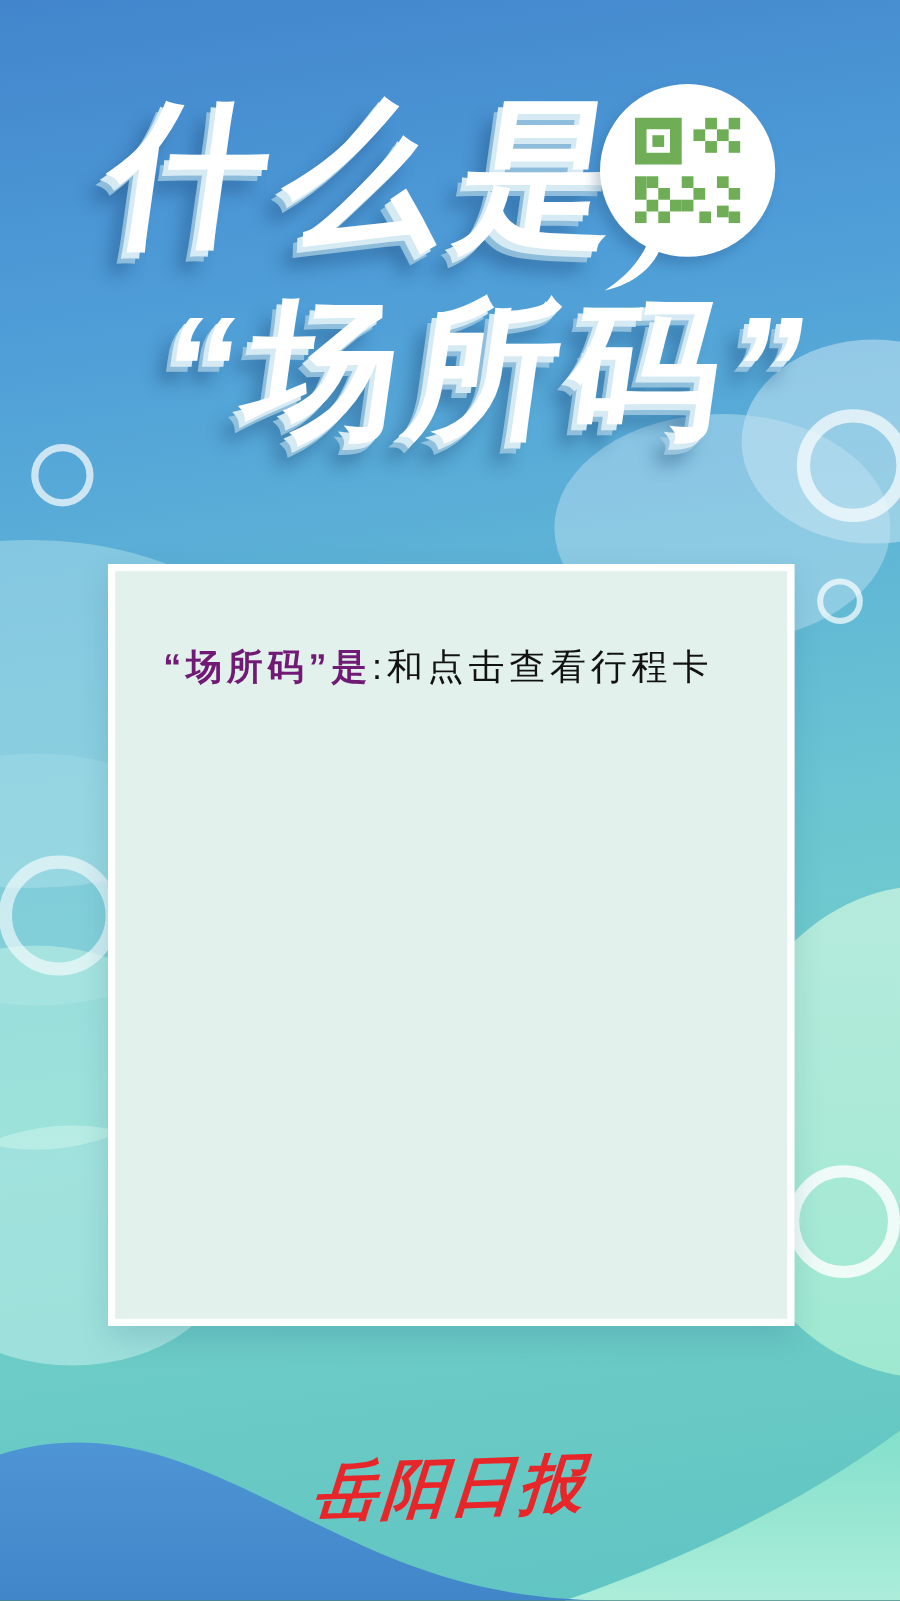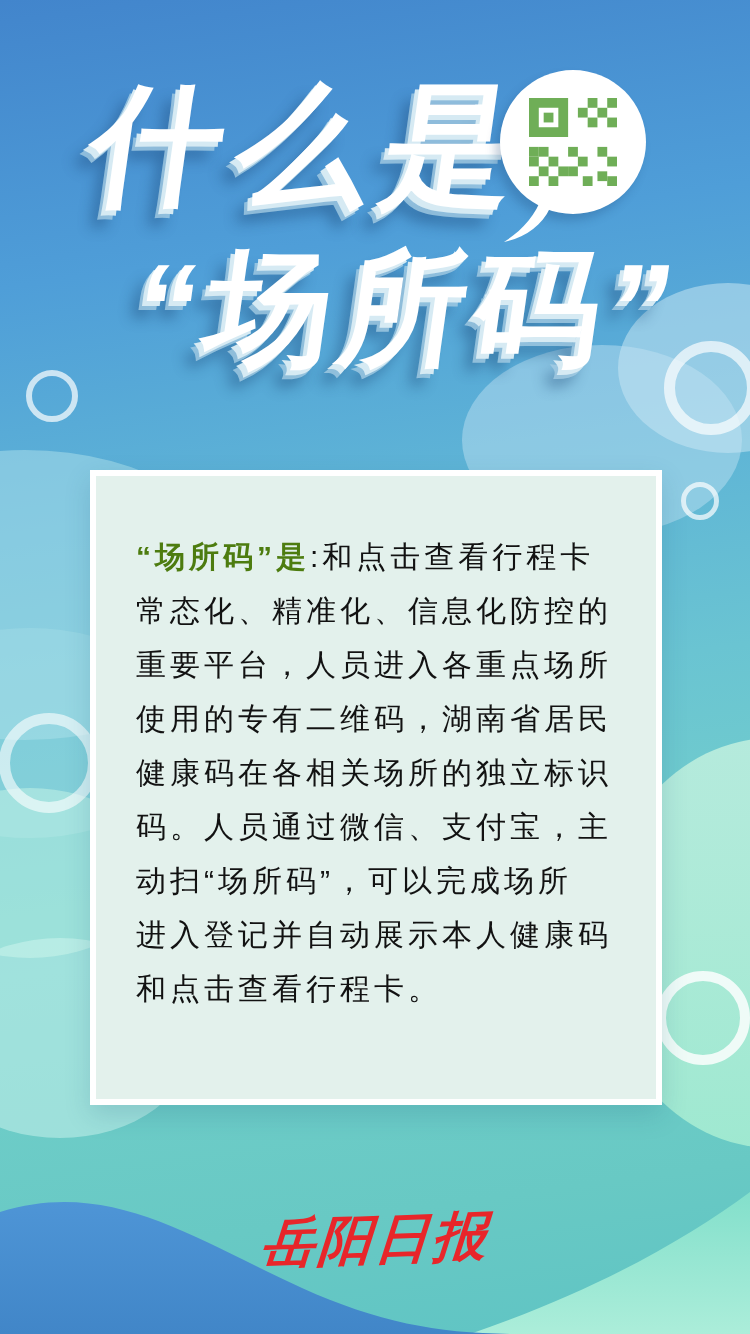--- a/index.html
+++ b/index.html
@@ -39,21 +39,21 @@
     display:flex; align-items:center; justify-content:center;
     box-shadow:-5px 7px 10px rgba(22,62,110,.25);}
   .bubble-tail{position:absolute; left:502px; top:196px; z-index:6;}
   
   .card{position:absolute; left:90px; top:470px; width:572px; height:635px; z-index:5;
     background:#e3f1ec; border:6px solid #ffffff; box-sizing:border-box;
     box-shadow:0 10px 24px rgba(30,90,120,.18);}
   .card-text{margin:0; padding:54px 30px 0 40px;
     font-size:30px; line-height:54px; letter-spacing:4px;
     color:#121212; white-space:pre-line;}
-  .lead{color:#4d7c0f; font-weight:bold;}
+  .lead{color:#701a75; font-weight:bold;}
   
   .logo{position:absolute; left:0; top:1204px; width:750px; z-index:6;
     text-align:center; color:#e8262a; font-size:54px; font-weight:bold; font-style:italic;
     font-family:"DejaVu Serif","Liberation Serif",serif;
     transform:skewX(-6deg) rotate(-2deg); letter-spacing:3px;}
 </style>
 </head>
 <body>
 
 <div class="poster">
@@ -118,25 +118,18 @@
         <rect x="70" y="75" width="10" height="10"></rect>
         <rect x="80" y="80" width="10" height="10"></rect>
       </g>
     </svg>
   </div>
   <svg class="bubble-tail" width="52" height="52" viewBox="0 0 52 52" aria-hidden="true">
     <path d="M40,0 C34,20 18,36 2,46 C22,42 40,30 48,12 Z" fill="#ffffff"></path>
   </svg>
 
   <div class="card">
-    <p class="card-text"><span class="lead">“场所码”是</span><span>:和点击查看行程卡</span><br><span>常态化、精准化、信息化防控的
-重要平台，人员进入各重点场所
-使用的专有二维码，湖南省居民
-健康码在各相关场所的独立标识
-码。人员通过微信、支付宝，主
-动扫“场所码”，可以完成场所
-进入登记并自动展示本人健康码
-和点击查看行程卡。</span></p>
+    <p class="card-text"><span class="lead">“场所码”是</span><span>:和点击查看行程卡</span><br></p>
   </div>
 
   <div class="logo">岳阳日报</div>
 
 </div>
 
 </body></html>

